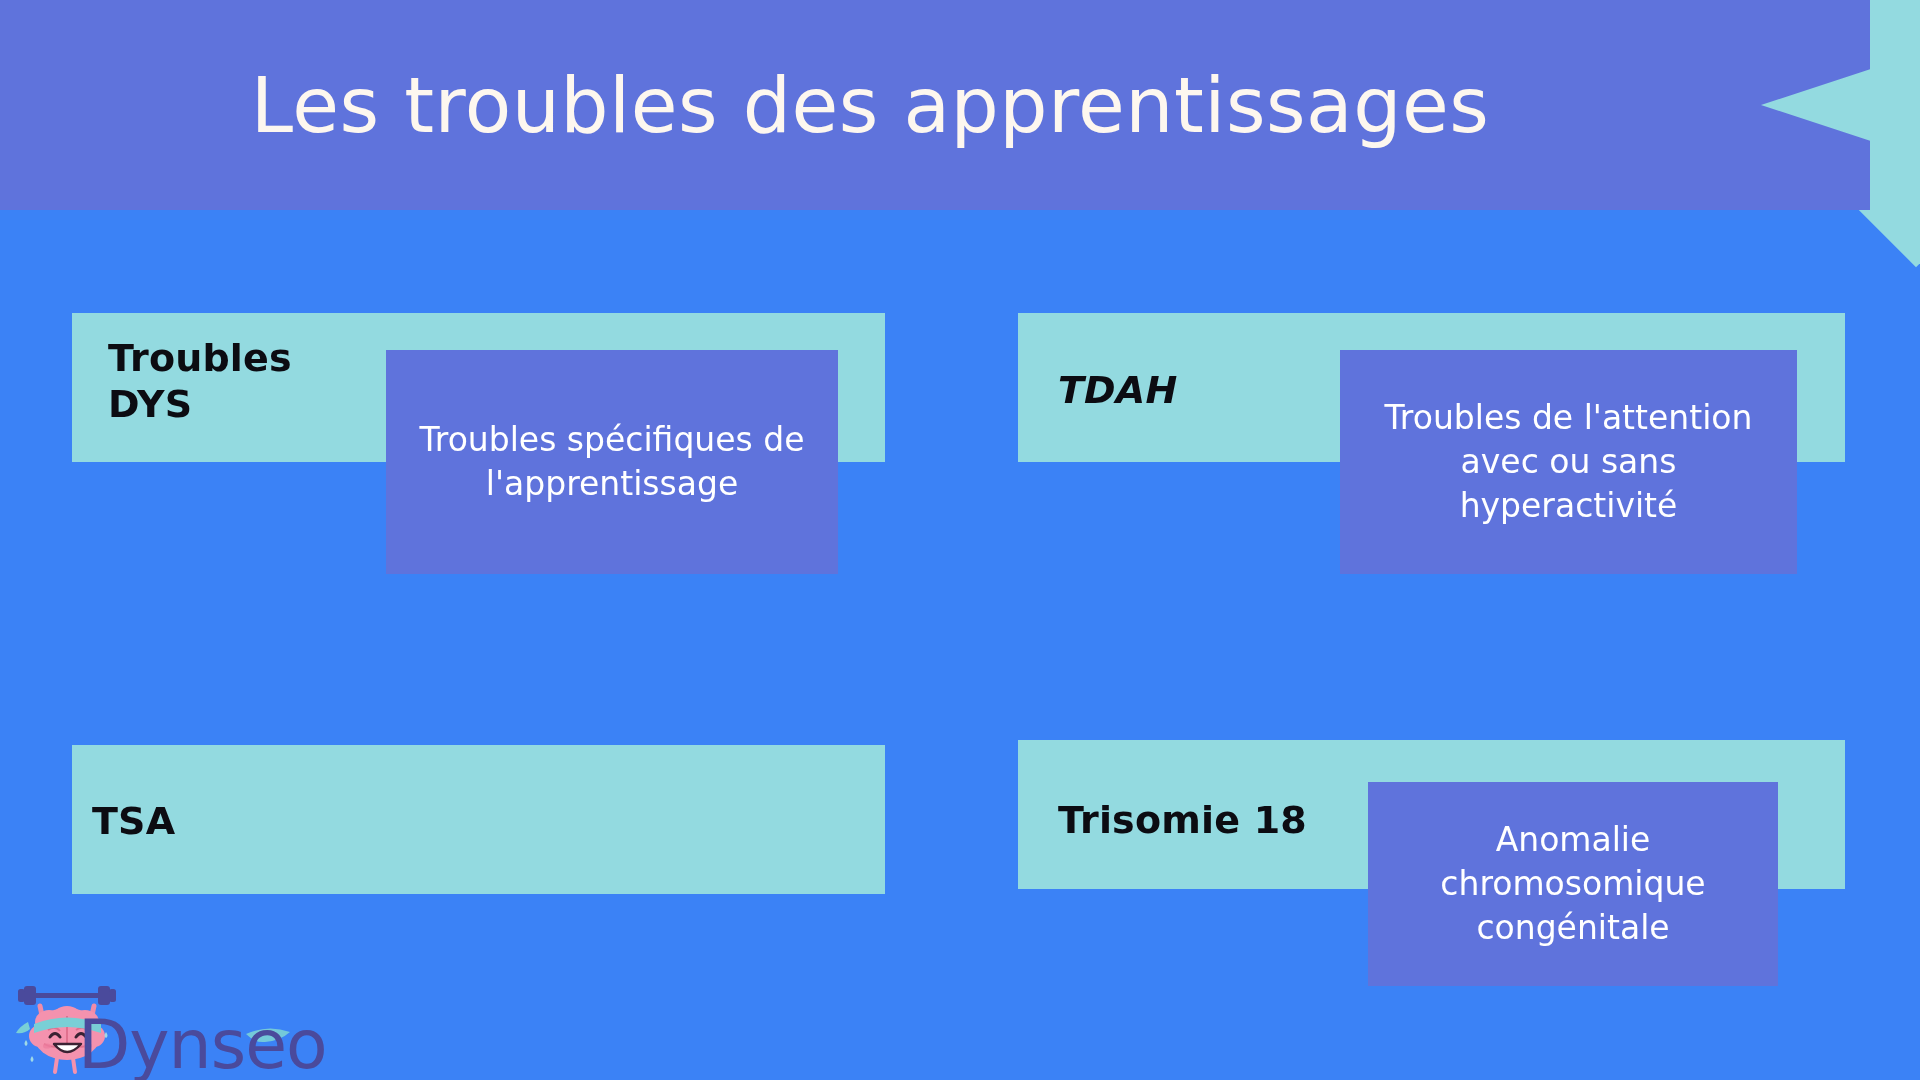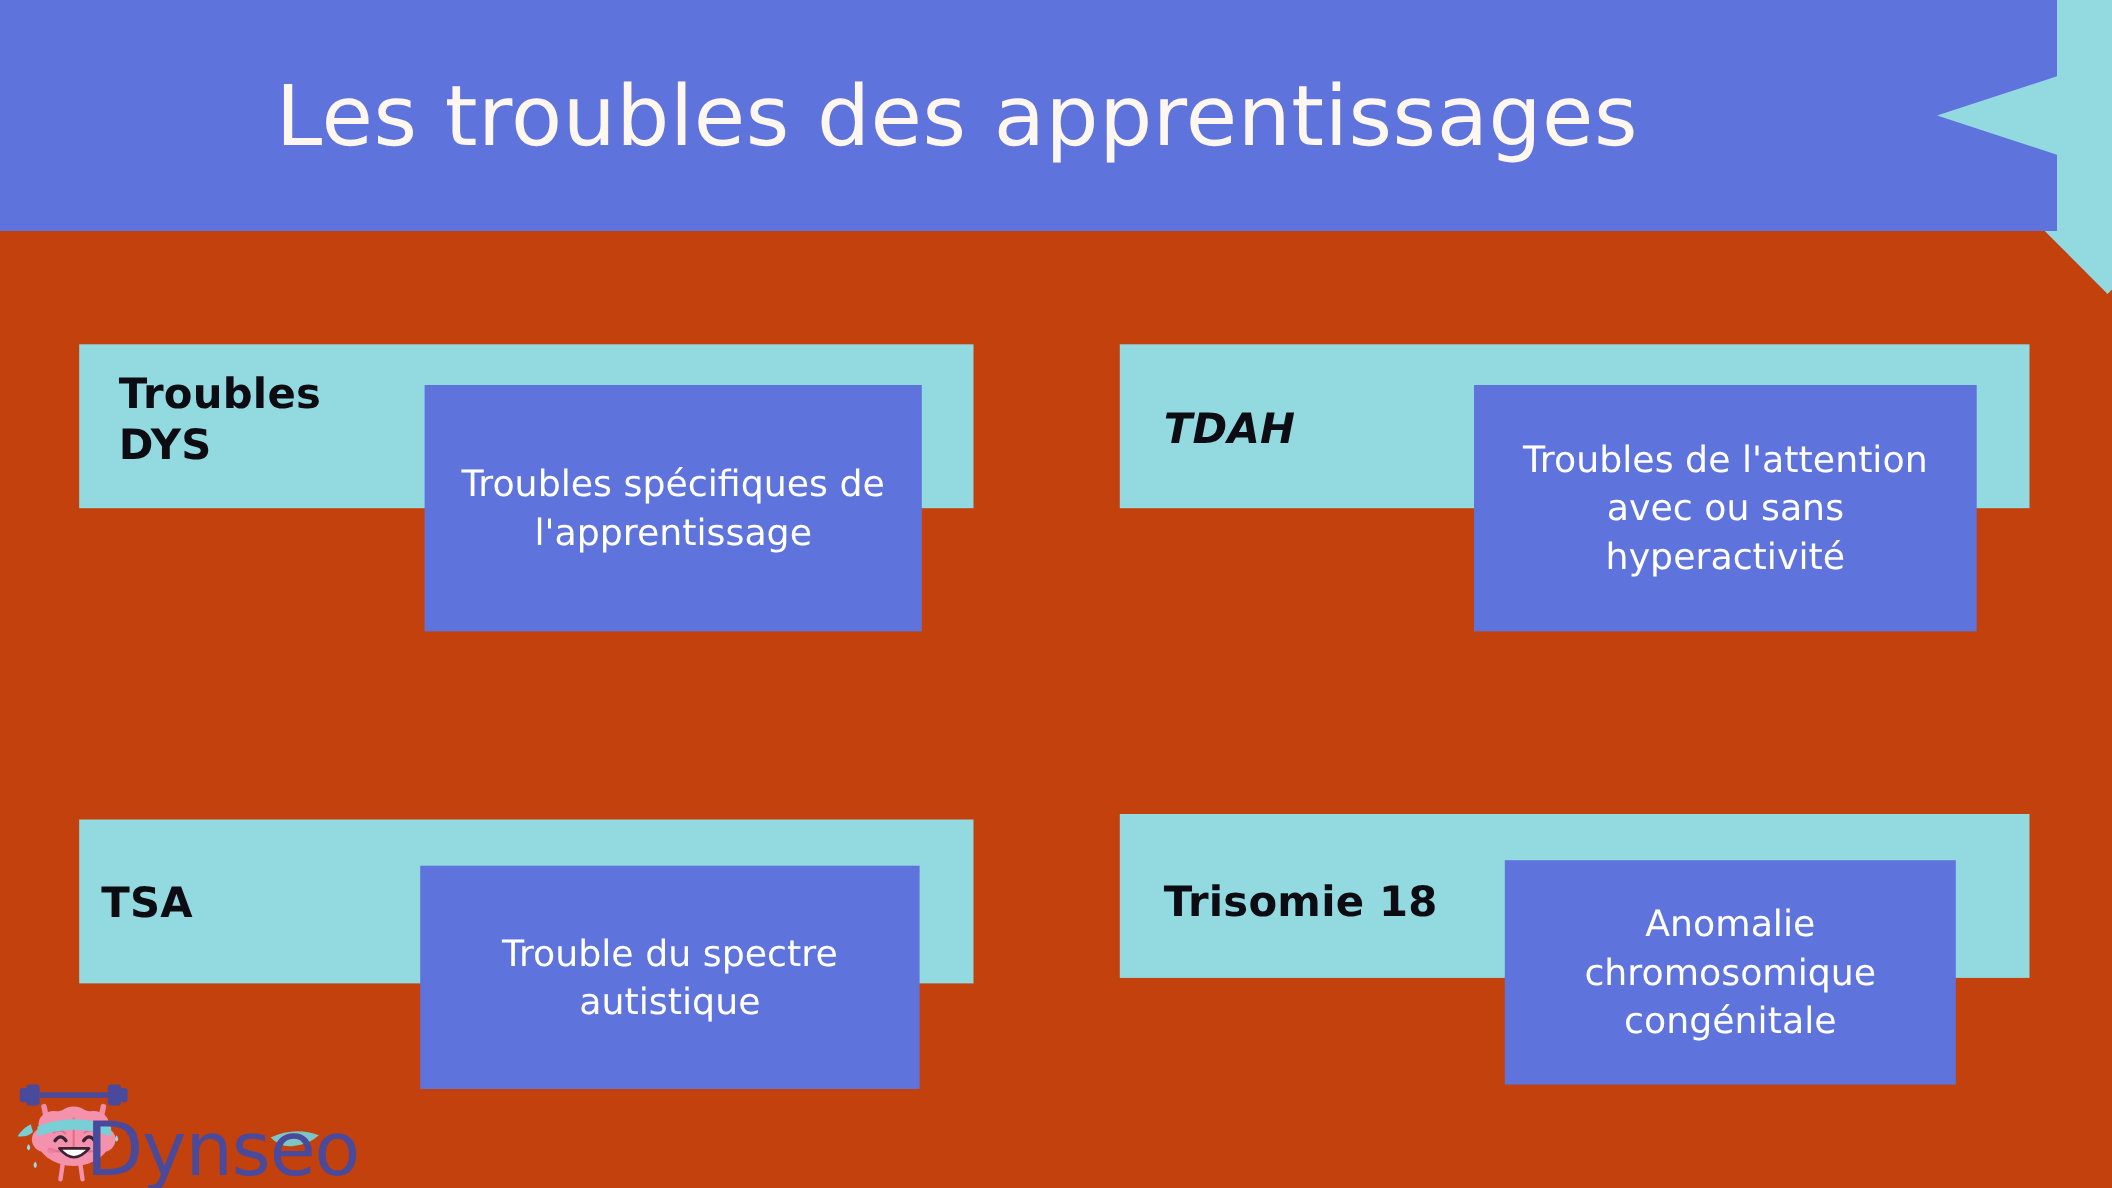--- a/index.html
+++ b/index.html
@@ -11,21 +11,21 @@
   body {
     font-family: "Liberation Sans", sans-serif;
     width: 1920px;
     height: 1080px;
     overflow: hidden;
   }
   #slide {
     position: relative;
     width: 1920px;
     height: 1080px;
-    background: #c2410c;
+    background: #3b82f6;
     overflow: hidden;
   }
 
   
   .banner-deco-diamond {
     position: absolute;
     left: 1778px;
     top: -66px;
     width: 276px;
     height: 276px;
@@ -151,21 +151,20 @@
 
   <div class="card" id="card-tdah">
     <div class="card-band"></div>
     <div class="card-label">TDAH</div>
     <div class="card-desc">Troubles de l'attention avec ou sans hyperactivité</div>
   </div>
 
   <div class="card" id="card-tsa">
     <div class="card-band"></div>
     <div class="card-label">TSA</div>
-    <div class="card-desc">Trouble du spectre autistique</div>
   </div>
 
   <div class="card" id="card-trisomie">
     <div class="card-band"></div>
     <div class="card-label">Trisomie 18</div>
     <div class="card-desc">Anomalie chromosomique congénitale</div>
   </div>
 
   <div id="logo">
     <svg width="320" height="100" viewBox="0 0 320 100" xmlns="http://www.w3.org/2000/svg">

